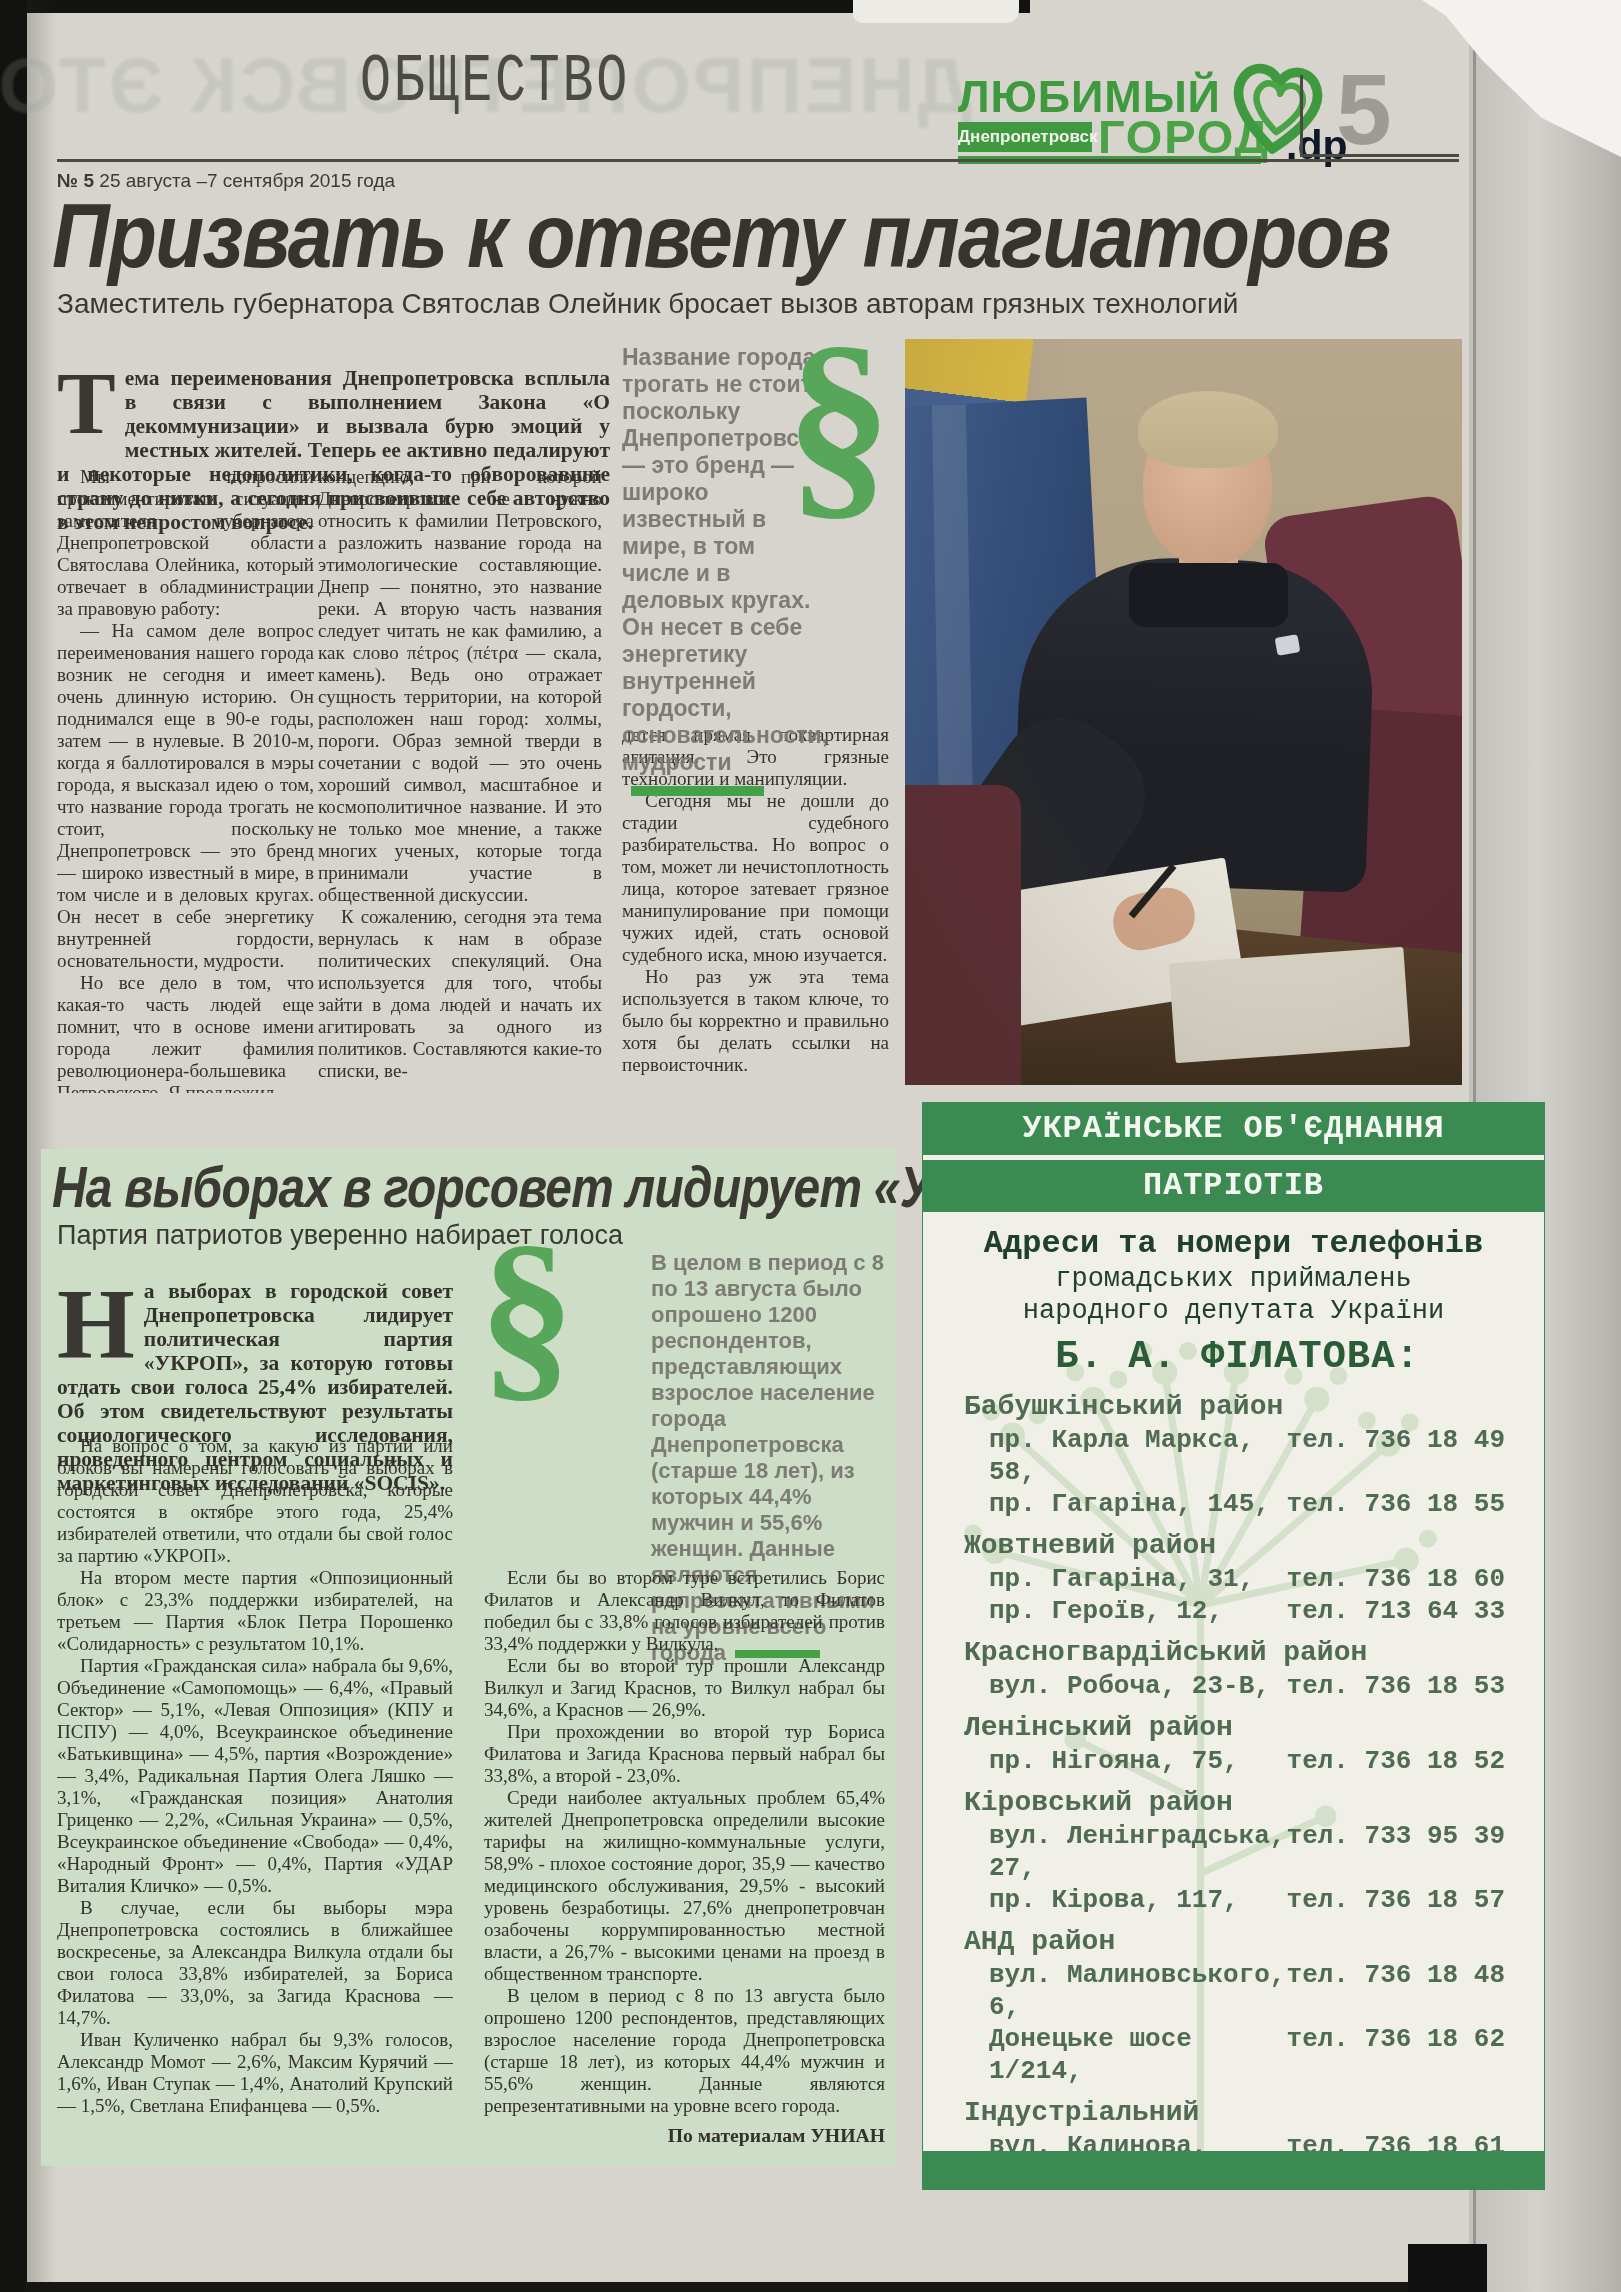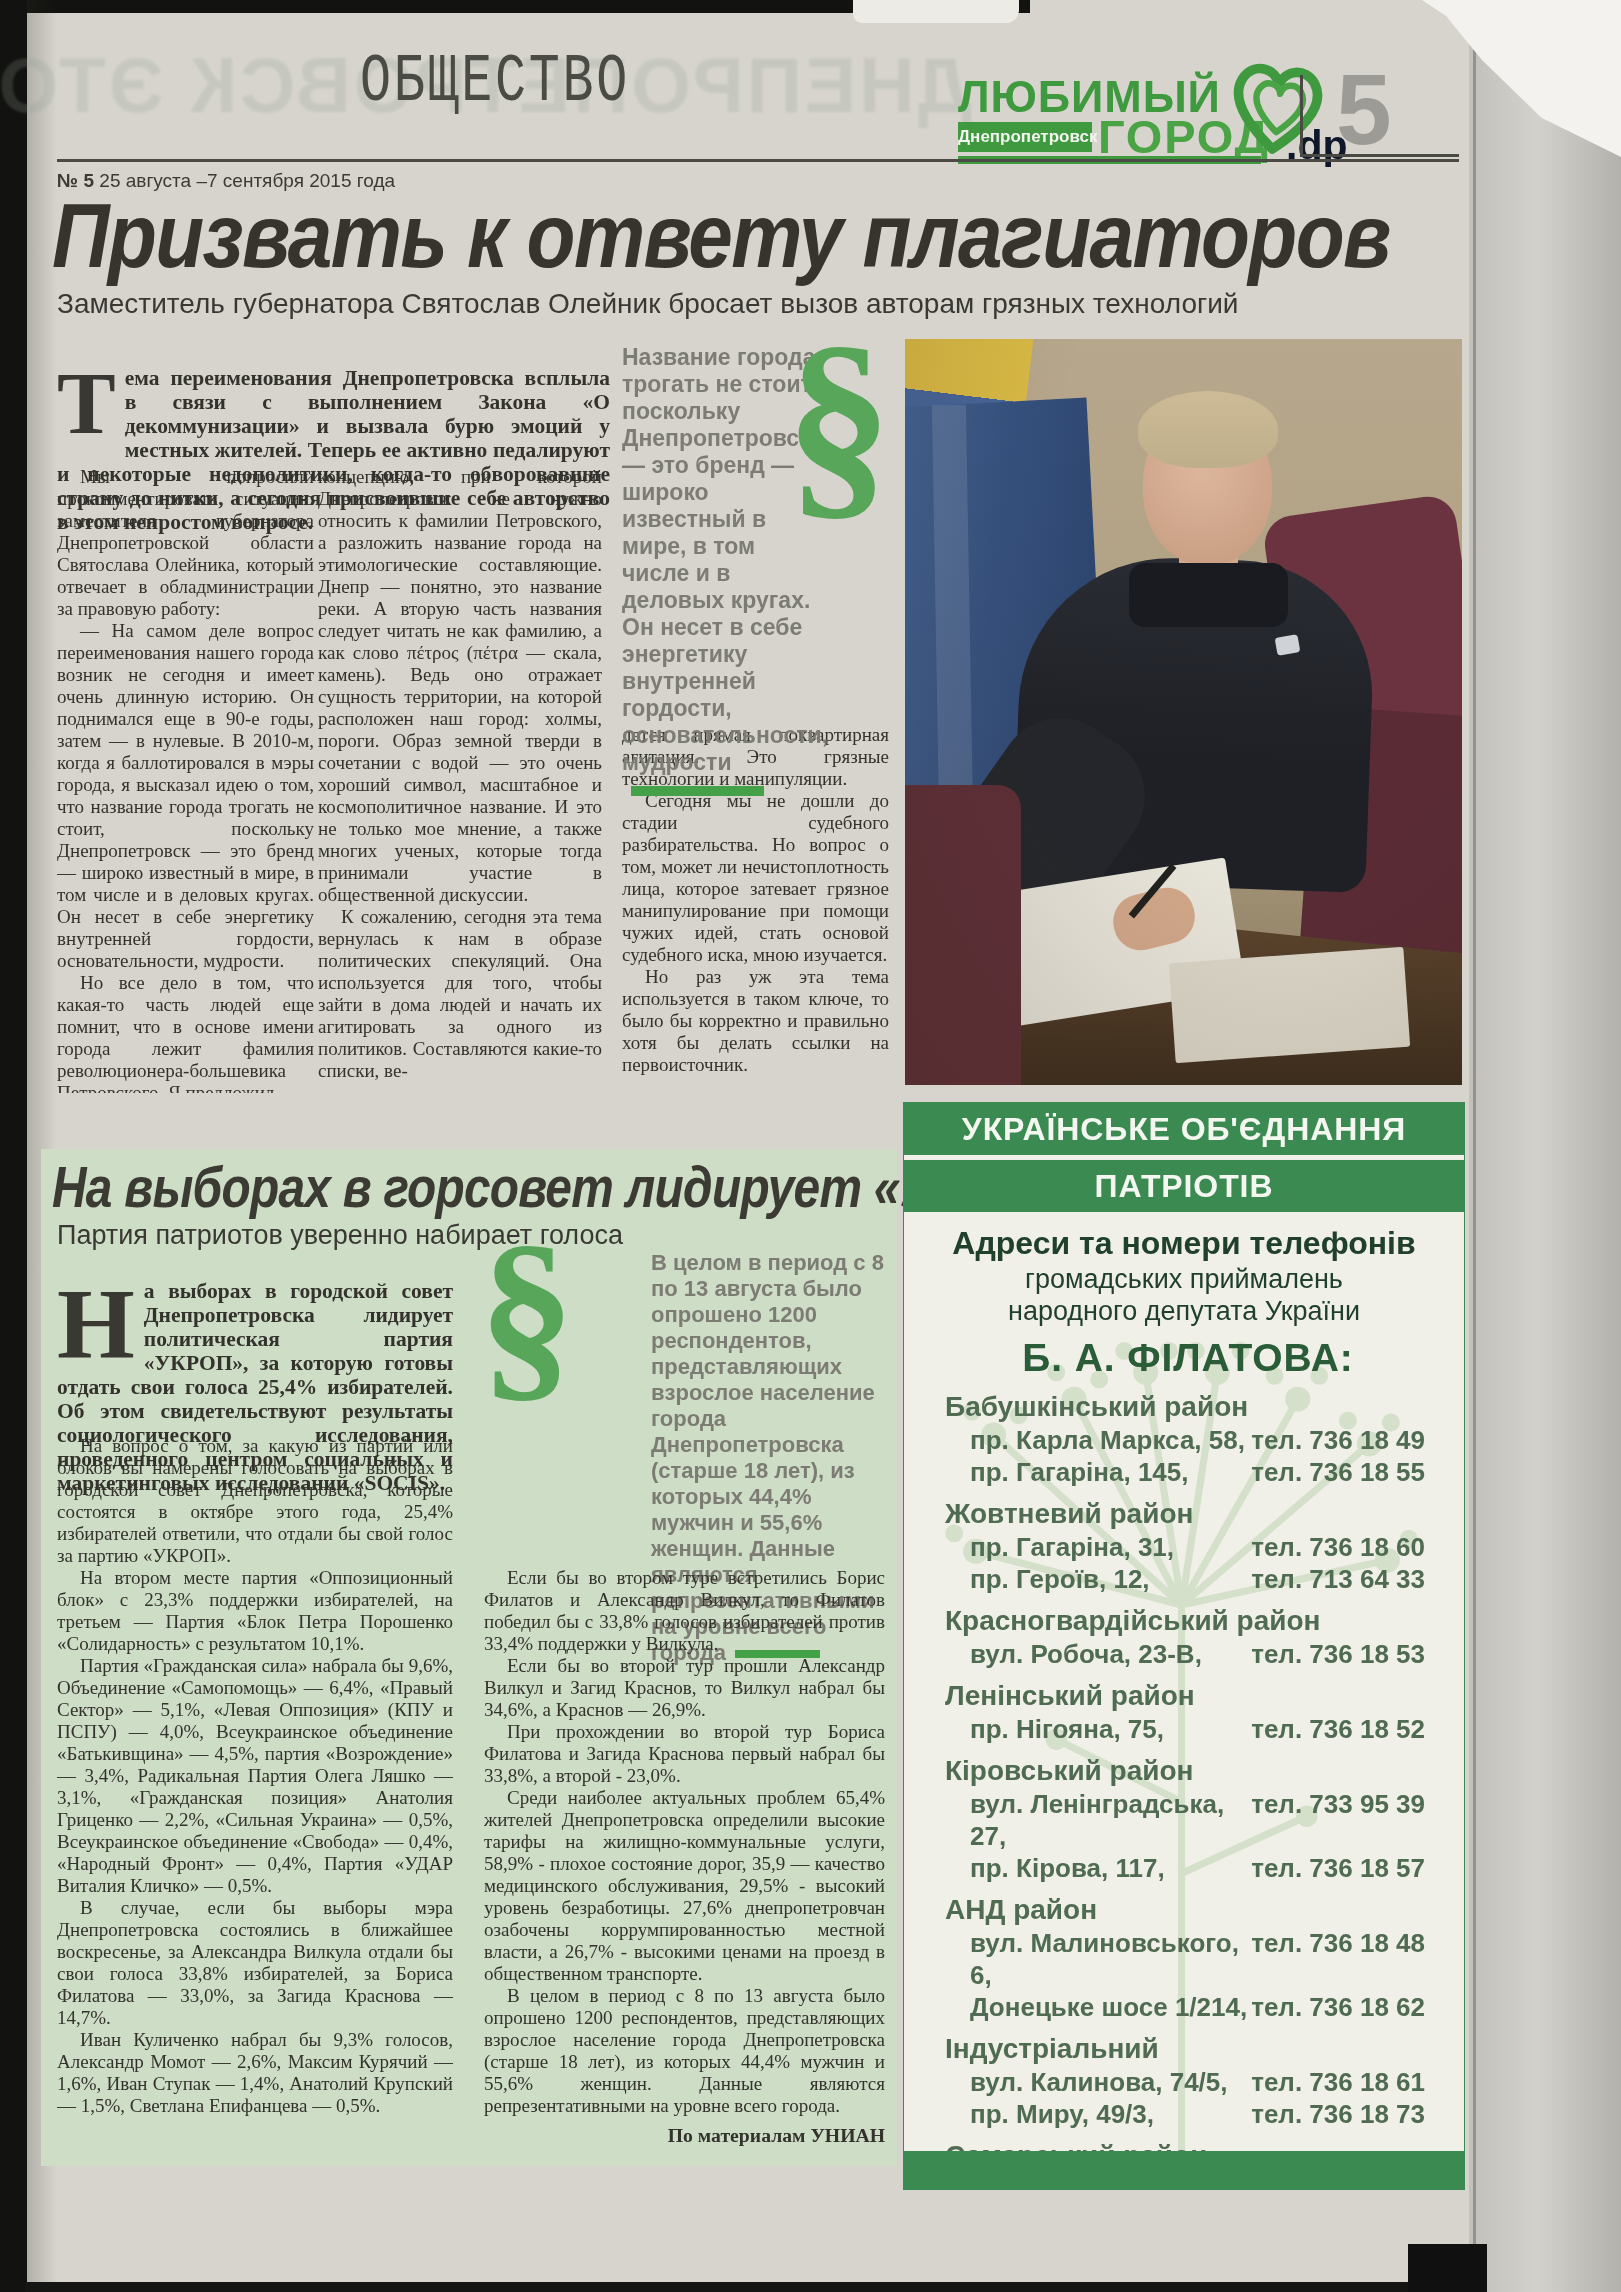--- a/index.html
+++ b/index.html
@@ -104,22 +104,22 @@
   .subhead2{position:absolute;left:57px;top:1220px;font-family:"Liberation Sans",sans-serif;font-size:27px;color:#3a3833;}
   .lead2{position:absolute;left:57px;top:1257px;width:396px;}
   .lead2 .dropcap{font-size:100px;line-height:79px;padding:5.4px 9px 0 0;}
   .a2colL{position:absolute;left:57px;top:1435px;width:396px;height:716px;overflow:hidden;}
   .quote2{position:absolute;left:484px;top:1250px;width:401px;height:315px;padding-left:167px;box-sizing:border-box;}
   .ssym2{left:-5.4px;top:-16px;font-size:193px;line-height:157px;}
   .quote2 .quote-text{display:block;font-size:22px;line-height:26px;}
   .quote2 .qbar{width:85px;height:8px;}
   .a2colR{position:absolute;left:484px;top:1567px;width:401px;height:602px;overflow:hidden;}
   
-  .infobox{position:absolute;left:903px;top:1102px;width:562px;height:1088px;background:#f0efe8;
-        border:1.8px solid #3a8a52;box-sizing:border-box;overflow:hidden;font-family:Liberation Sans, sans-serif;}
+  .infobox{position:absolute;left:922px;top:1102px;width:623px;height:1088px;background:#f0efe8;
+        border:1.8px solid #3a8a52;box-sizing:border-box;overflow:hidden;font-family:Liberation Mono, monospace;}
   .ib-bar{height:52px;background:#3a8a52;color:#f4f6f0;font-weight:bold;font-size:32px;
         text-align:center;line-height:52px;letter-spacing:0.9px;position:relative;z-index:2;}
   .ib-gap{height:4.5px;background:#f0efe8;position:relative;z-index:2;}
   .ib-head{position:relative;z-index:2;text-align:center;color:#21402c;margin-top:12.5px;}
   .ib-h1{font-weight:bold;font-size:32px;line-height:39px;}
   .ib-h2{font-size:27px;line-height:32px;}
   .ib-name{font-weight:bold;font-size:39px;line-height:47px;color:#2a5c38;margin-top:7.2px;letter-spacing:0.9px;padding-left:8px;}
   .ib-entries{position:relative;z-index:2;margin:7.2px 39px 0 41px;}
   .ib-line{display:flex;color:#4f6b51;font-weight:bold;}
   .ib-line.district{margin-top:9px;font-size:28px;line-height:34px;}

